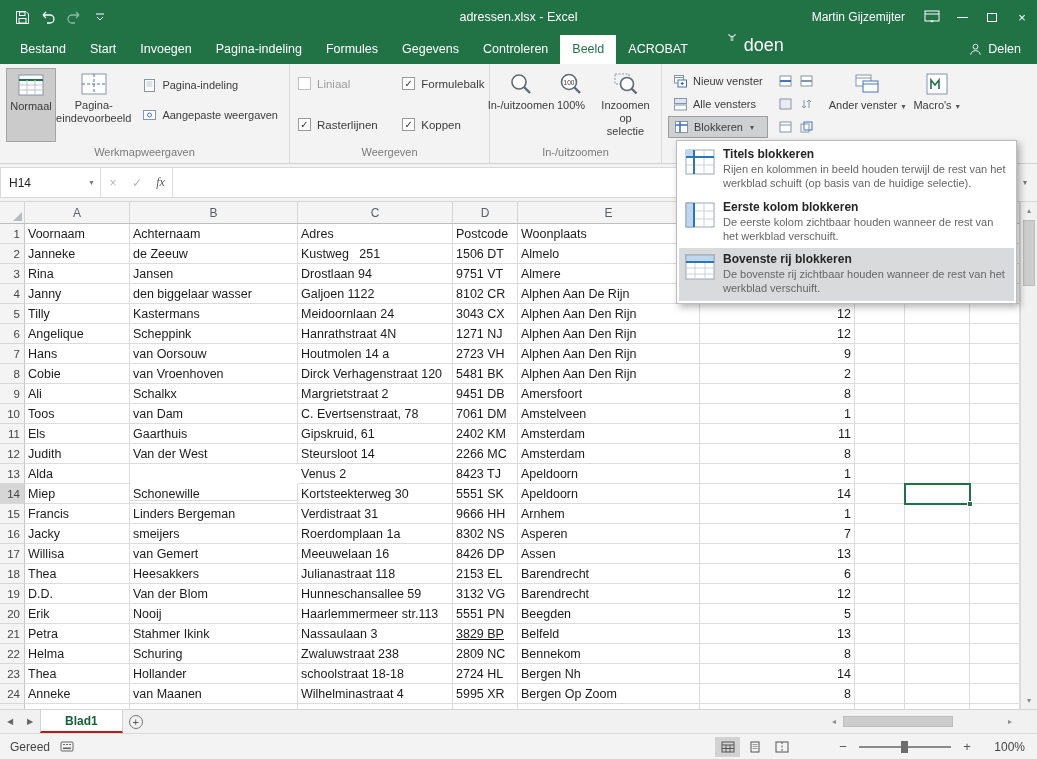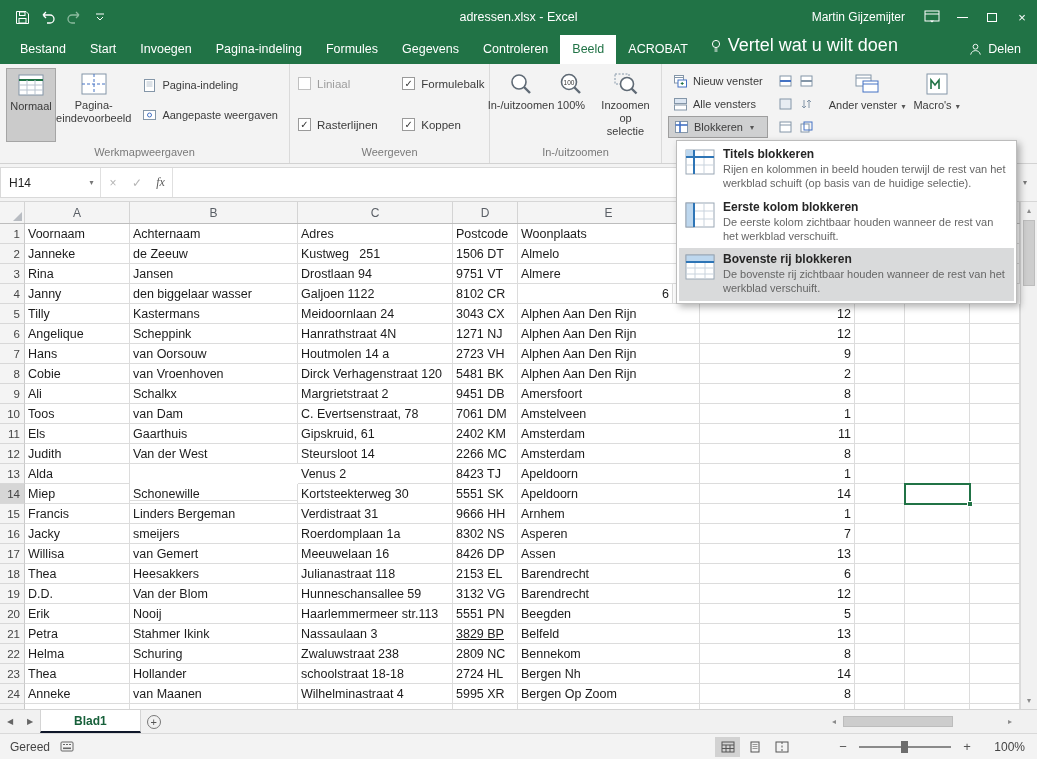--- a/index.html
+++ b/index.html
@@ -14,21 +14,21 @@
   .qbtn { width:24px; height:24px; display:flex; align-items:center; justify-content:center; }
   .win-title { position:absolute; left:0; right:0; top:0; height:34px; display:flex; align-items:center; justify-content:center; font-size:12.5px; pointer-events:none; }
   .tb-right { margin-left:auto; display:flex; align-items:center; z-index:2; }
   .user { font-size:12px; margin-right:12px; }
   .tb-ic { width:30px; height:34px; display:flex; align-items:center; justify-content:center; }
   .wbtn { width:30px; height:34px; display:flex; align-items:center; justify-content:center; font-size:13px; color:#fff; }
   .min-bar { width:11px; height:1px; background:#fff; display:inline-block; }
   .max-box { width:10px; height:9px; border:1px solid #fff; display:inline-block; }
 
   
-  .tab-bar { height:30px; background:#217346; display:flex; align-items:flex-end; color:#fff; flex:0 0 30px; }
+  .tab-bar { height:30px; background:#217346; display:flex; align-items:flex-end; color:#fff; flex:0 0 30px;gap:16px; }
   .rtabs { display:flex; align-items:flex-end; padding-left:8px; }
   .rtab { padding:7px 12px 8px; font-size:12.5px; white-space:nowrap; }
   .rtab.active { background:#fff; color:#217346; }
   .tellme { display:flex; align-items:center; gap:6px; font-size:18px; padding:7px 10px 8px; }
   .share { display:flex; align-items:center; gap:6px; font-size:12.5px; padding:7px 16px 8px; }
 
   
   .ribbon { height:100px; background:#f3f3f3; border-bottom:1px solid #d2d2d2; display:flex; flex:0 0 100px; }
   .rgroup { display:flex; flex-direction:column; border-right:1px solid #dadada; }
   .g-wv { width:290px; } .g-show { width:200px; } .g-zoom { width:172px; } .g-win { flex:1; border-right:none; }
@@ -81,21 +81,21 @@
   .freeze-menu { position:absolute; left:676px; top:140px; width:341px; background:#fff; border:1px solid #bcbcbc; box-shadow:3px 3px 7px rgba(0,0,0,.3); padding:2px; z-index:60; }
   .fm-item { display:flex; gap:8px; padding:4px 6px 5px; align-items:flex-start; }
   .fm-item.hl { background:#d9dadb; }
   .fm-icon { flex:0 0 30px; padding-top:2px; }
   .fm-title { font-size:12px; font-weight:bold; color:#262626; margin-bottom:1px; }
   .fm-desc { font-size:11px; color:#666; line-height:1.3; }
 
   
   .sheet-bar { height:24px; background:#f1f1f1; border-top:1px solid #d4d4d4; display:flex; align-items:stretch; font-size:12px; flex:0 0 24px; }
   .nav { width:20px; display:flex; align-items:center; justify-content:center; color:#666; font-size:8px; }
-  .sheet-tab { background:#fff; color:#17603a; font-weight:bold; padding:0 33px; display:flex; align-items:center; border-left:1px solid #d4d4d4; border-right:1px solid #d4d4d4; border-bottom:2px solid #0f172a; }
+  .sheet-tab { background:#fff; color:#17603a; font-weight:bold; padding:0 24px; display:flex; align-items:center; border-left:1px solid #d4d4d4; border-right:1px solid #d4d4d4; border-bottom:2px solid #b91c1c; }
   .add-sheet { width:26px; display:flex; align-items:center; justify-content:center; }
   .add-sheet span { width:14px; height:14px; border:1px solid #777; border-radius:50%; line-height:12px; text-align:center; font-size:11px; color:#555; }
   .hscroll { display:flex; align-items:center; width:190px; margin-right:20px; }
   .hs-arrow { color:#8a8a8a; font-size:8px; width:14px; text-align:center; }
   .hs-track { flex:1; height:11px; position:relative; }
   .hs-thumb { position:absolute; left:2px; top:0; height:11px; width:110px; background:#cdcdcd; border:1px solid #bdbdbd; }
 
   
   .status-bar { height:26px; background:#f3f3f3; border-top:1px solid #d9d9d9; display:flex; align-items:center; font-size:12px; color:#444; flex:0 0 26px; padding-left:10px; }
   .st-icon { margin-left:10px; display:flex; align-items:center; }
@@ -471,20 +471,21 @@
           <div class="cell" style="width: 50px; flex: 0 0 50px;"></div>
           <div class="cell" style="width: 65px; flex: 0 0 65px;"></div>
           <div class="cell" style="width: 50px; flex: 0 0 50px;"></div>
         </div>
         <div class="grow">
           <div class="rowh">4</div>
           <div class="cell" style="width: 105px; flex: 0 0 105px;">Janny</div>
           <div class="cell" style="width: 168px; flex: 0 0 168px;">den biggelaar wasser</div>
           <div class="cell" style="width: 155px; flex: 0 0 155px;">Galjoen 1122</div>
           <div class="cell" style="width: 65px; flex: 0 0 65px;">8102 CR</div>
+          <div class="cell" style="width: 182px; flex: 0 0 182px;">Alphen Aan De Rijn</div>
           <div class="cell num" style="width: 155px; flex: 0 0 155px;">6</div>
           <div class="cell" style="width: 50px; flex: 0 0 50px;"></div>
           <div class="cell" style="width: 65px; flex: 0 0 65px;"></div>
           <div class="cell" style="width: 50px; flex: 0 0 50px;"></div>
         </div>
         <div class="grow">
           <div class="rowh">5</div>
           <div class="cell" style="width: 105px; flex: 0 0 105px;">Tilly</div>
           <div class="cell" style="width: 168px; flex: 0 0 168px;">Kastermans</div>
           <div class="cell" style="width: 155px; flex: 0 0 155px;">Meidoornlaan 24</div>

